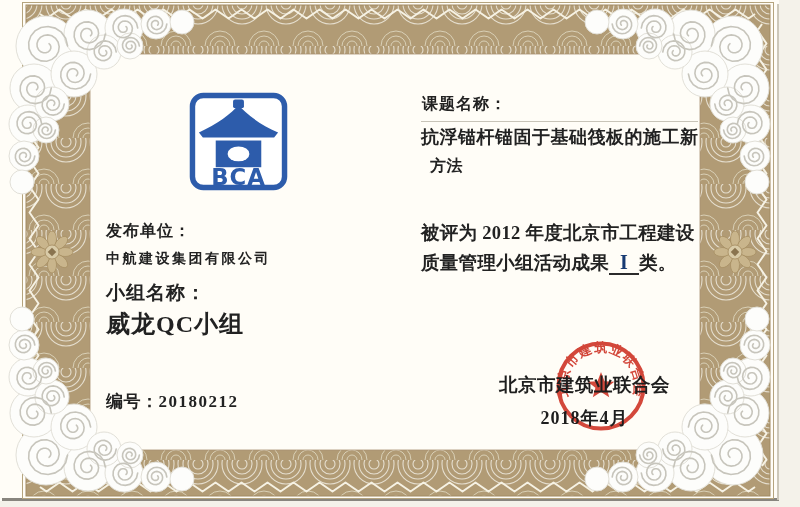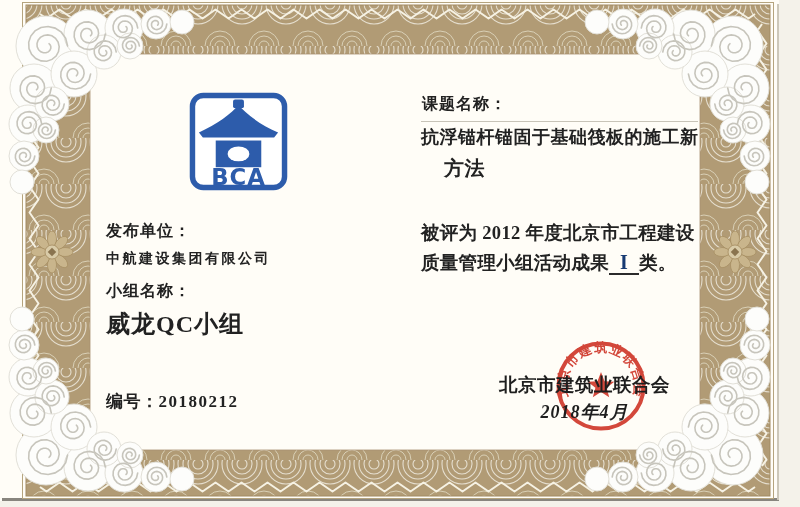--- a/index.html
+++ b/index.html
@@ -12,35 +12,35 @@
     position:absolute;left:0;top:0;width:779px;height:501px;
     background:#fffdf7;
   }
   .sheet-edge-bottom{position:absolute;left:2px;top:498px;width:777px;height:3px;background:#6a675f;opacity:.8;}
   .sheet-edge-right{position:absolute;left:777px;top:4px;width:2px;height:496px;background:#cdc8ba;}
   #frame-svg{position:absolute;left:0;top:0;z-index:1;}
   .t{position:absolute;z-index:3;color:#222;font-weight:700;white-space:nowrap;line-height:1.15;}
   .logo{position:absolute;left:189px;top:91px;width:99px;height:101px;z-index:3;}
   .lab1{left:106px;top:222px;font-size:16px;letter-spacing:1px;}
   .val1{left:106px;top:251px;font-size:14px;letter-spacing:2.5px;}
-  .lab2{left:106px;top:282px;font-size:16px;letter-spacing:1px;}
+  .lab2{left:106px;top:282px;font-size:19px;letter-spacing:1px;}
   .val2{left:106px;top:311px;font-size:24px;letter-spacing:1px;}
   .serial{left:106px;top:392px;font-size:17px;letter-spacing:.5px;}
   .serial .num{letter-spacing:1.5px;margin-top:34px;}
   .topic-label{left:422px;top:95px;font-size:16px;letter-spacing:1px;}
   .topic-underline{position:absolute;left:421px;top:121px;width:277px;height:1px;background:#c8c4b8;z-index:3;}
   .topic1{left:421px;top:127px;font-size:18px;letter-spacing:.5px;}
-  .topic2{left:444px;top:157px;font-size:20px;letter-spacing:.5px;}
+  .topic2{left:430px;top:157px;font-size:16px;letter-spacing:.5px;}
   .award1{left:421px;top:223px;font-size:18.5px;letter-spacing:.3px;}
   .award2{left:421px;top:252px;font-size:18.5px;letter-spacing:.3px;}
   .cls{display:inline-block;color:#173a72;font-size:20px;min-width:14px;text-align:center;
        padding:0 8px;border-bottom:2.5px solid #2b2b2b;line-height:1.05;}
   .orgdate{position:absolute;left:452px;top:372px;width:265px;text-align:center;z-index:4;}
   .org{font-size:18.5px;font-weight:700;color:#1e1e1e;letter-spacing:.5px;}
-  .date{font-size:18px;font-weight:700;color:#1e1e1e;margin-top:3px;letter-spacing:1px;font-style:italic;}
+  .date{font-size:18px;font-weight:700;color:#1e1e1e;margin-top:9px;letter-spacing:1px;}
   .stamp{position:absolute;left:553px;top:338px;z-index:2;mix-blend-mode:multiply;opacity:.93;}
 </style>
 </head>
 <body>
 
 <div class="sheet"></div>
 <svg id="frame-svg" width="779" height="501" viewBox="0 0 779 501">
     <defs>
       <pattern id="gu" width="44" height="46" patternUnits="userSpaceOnUse">
         <rect width="44" height="46" fill="#b19b75"></rect>

